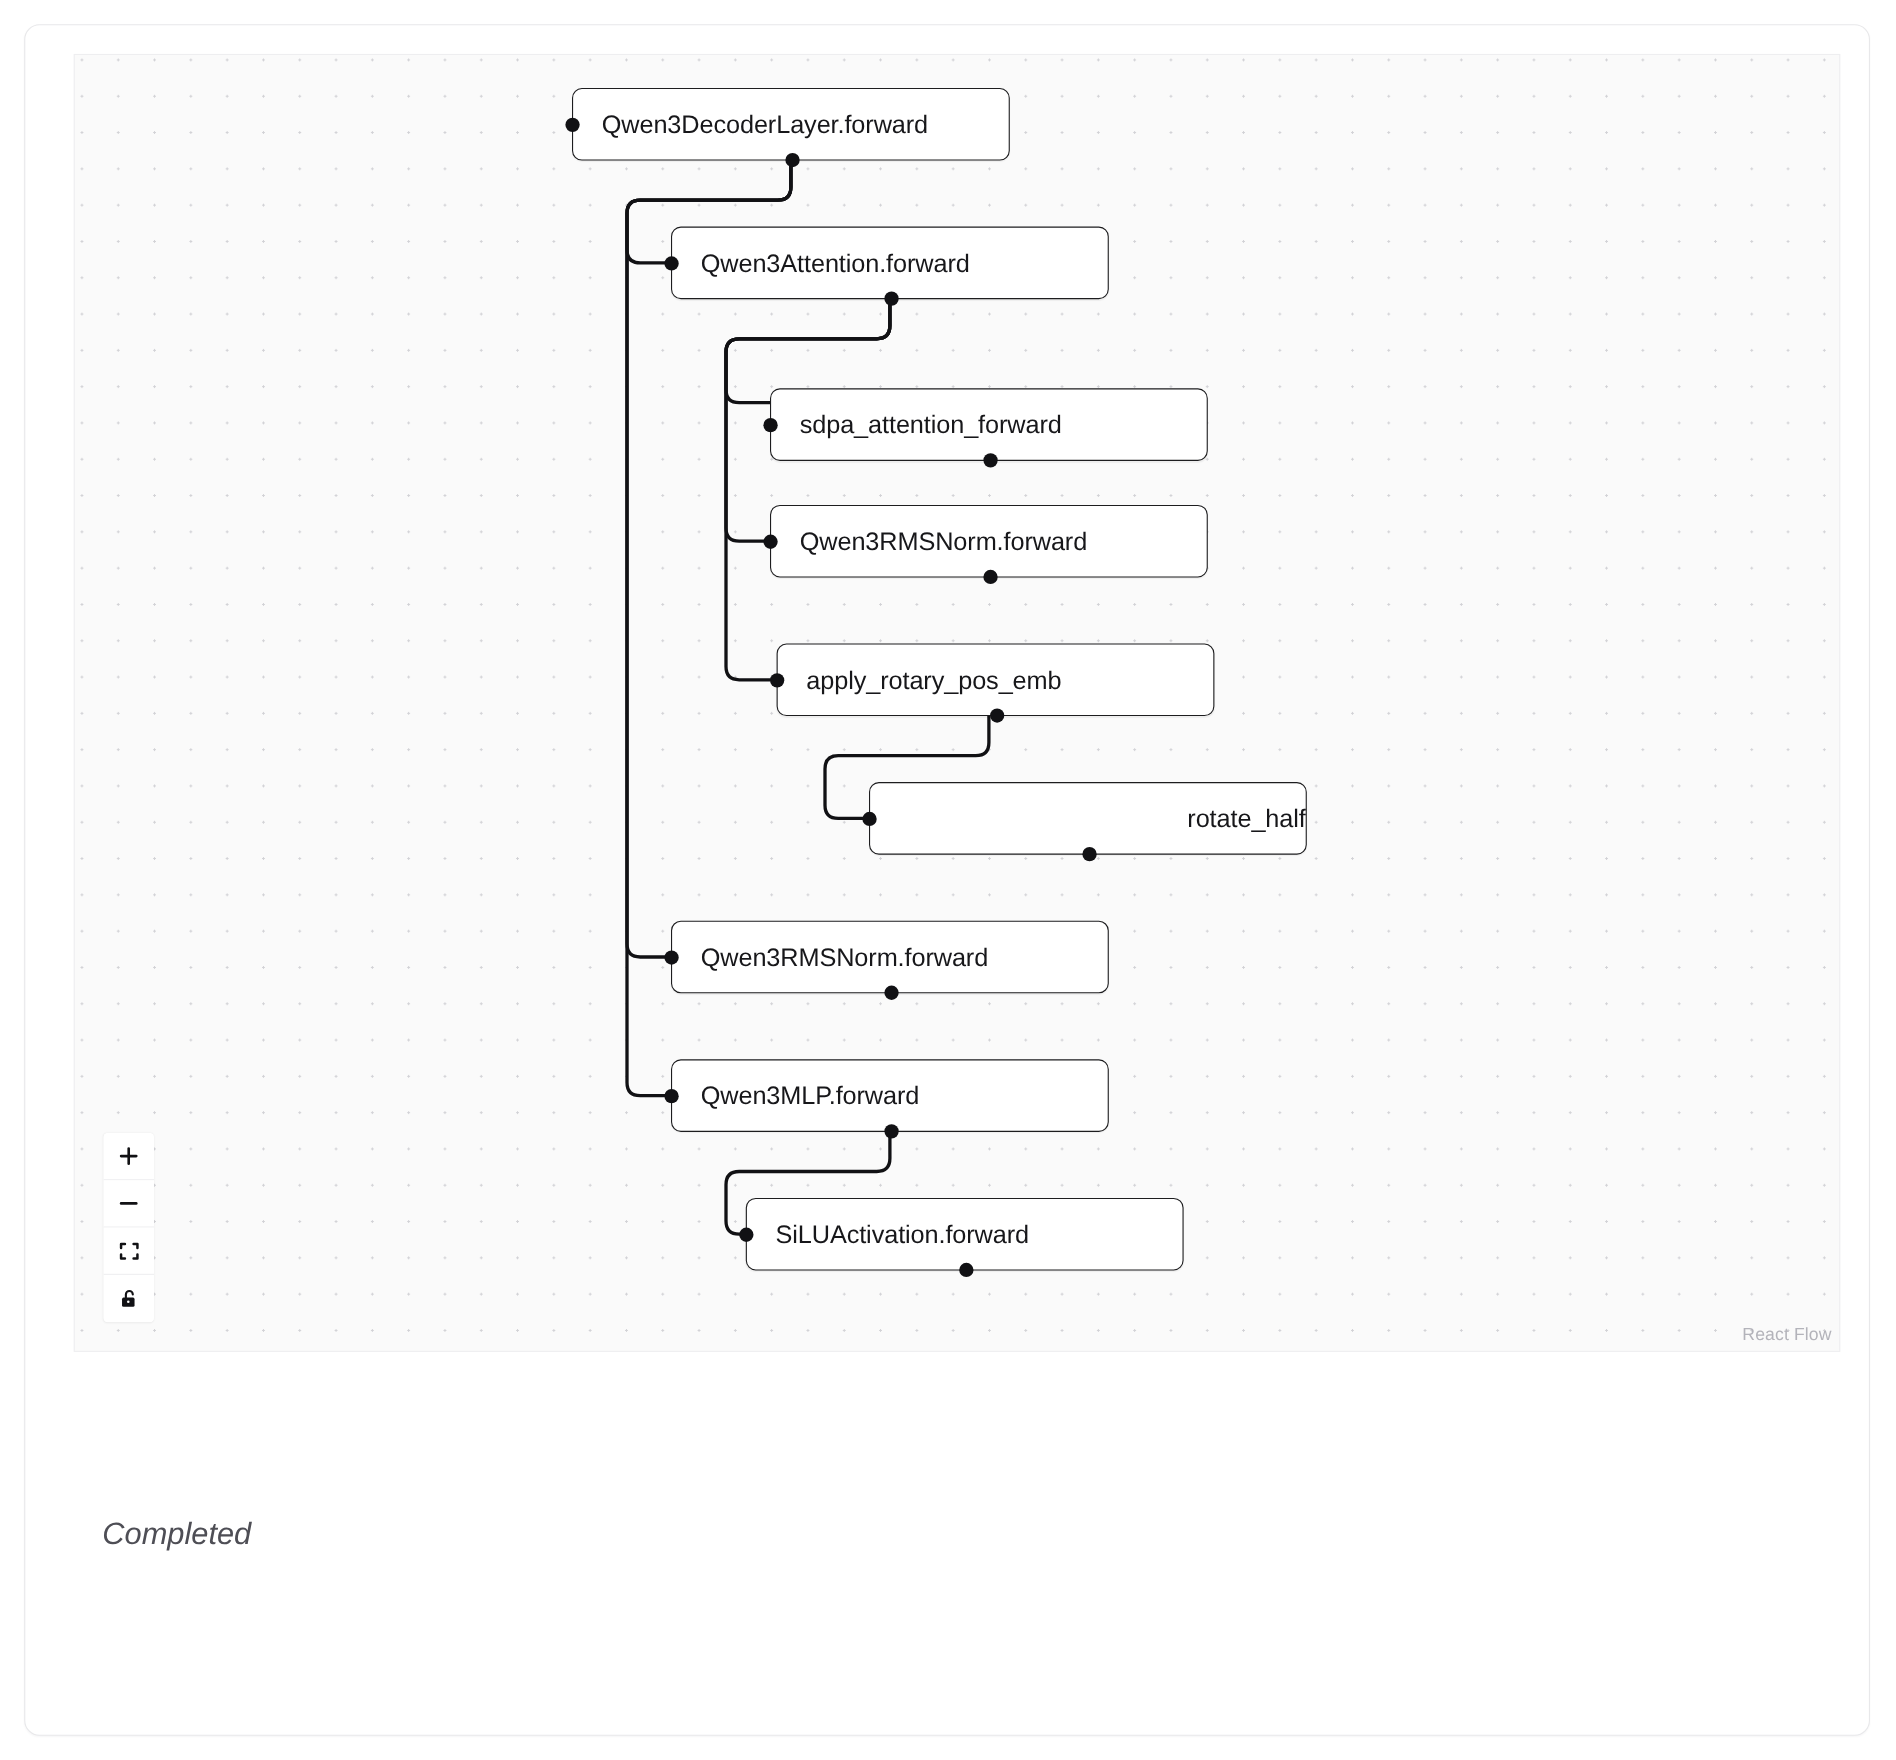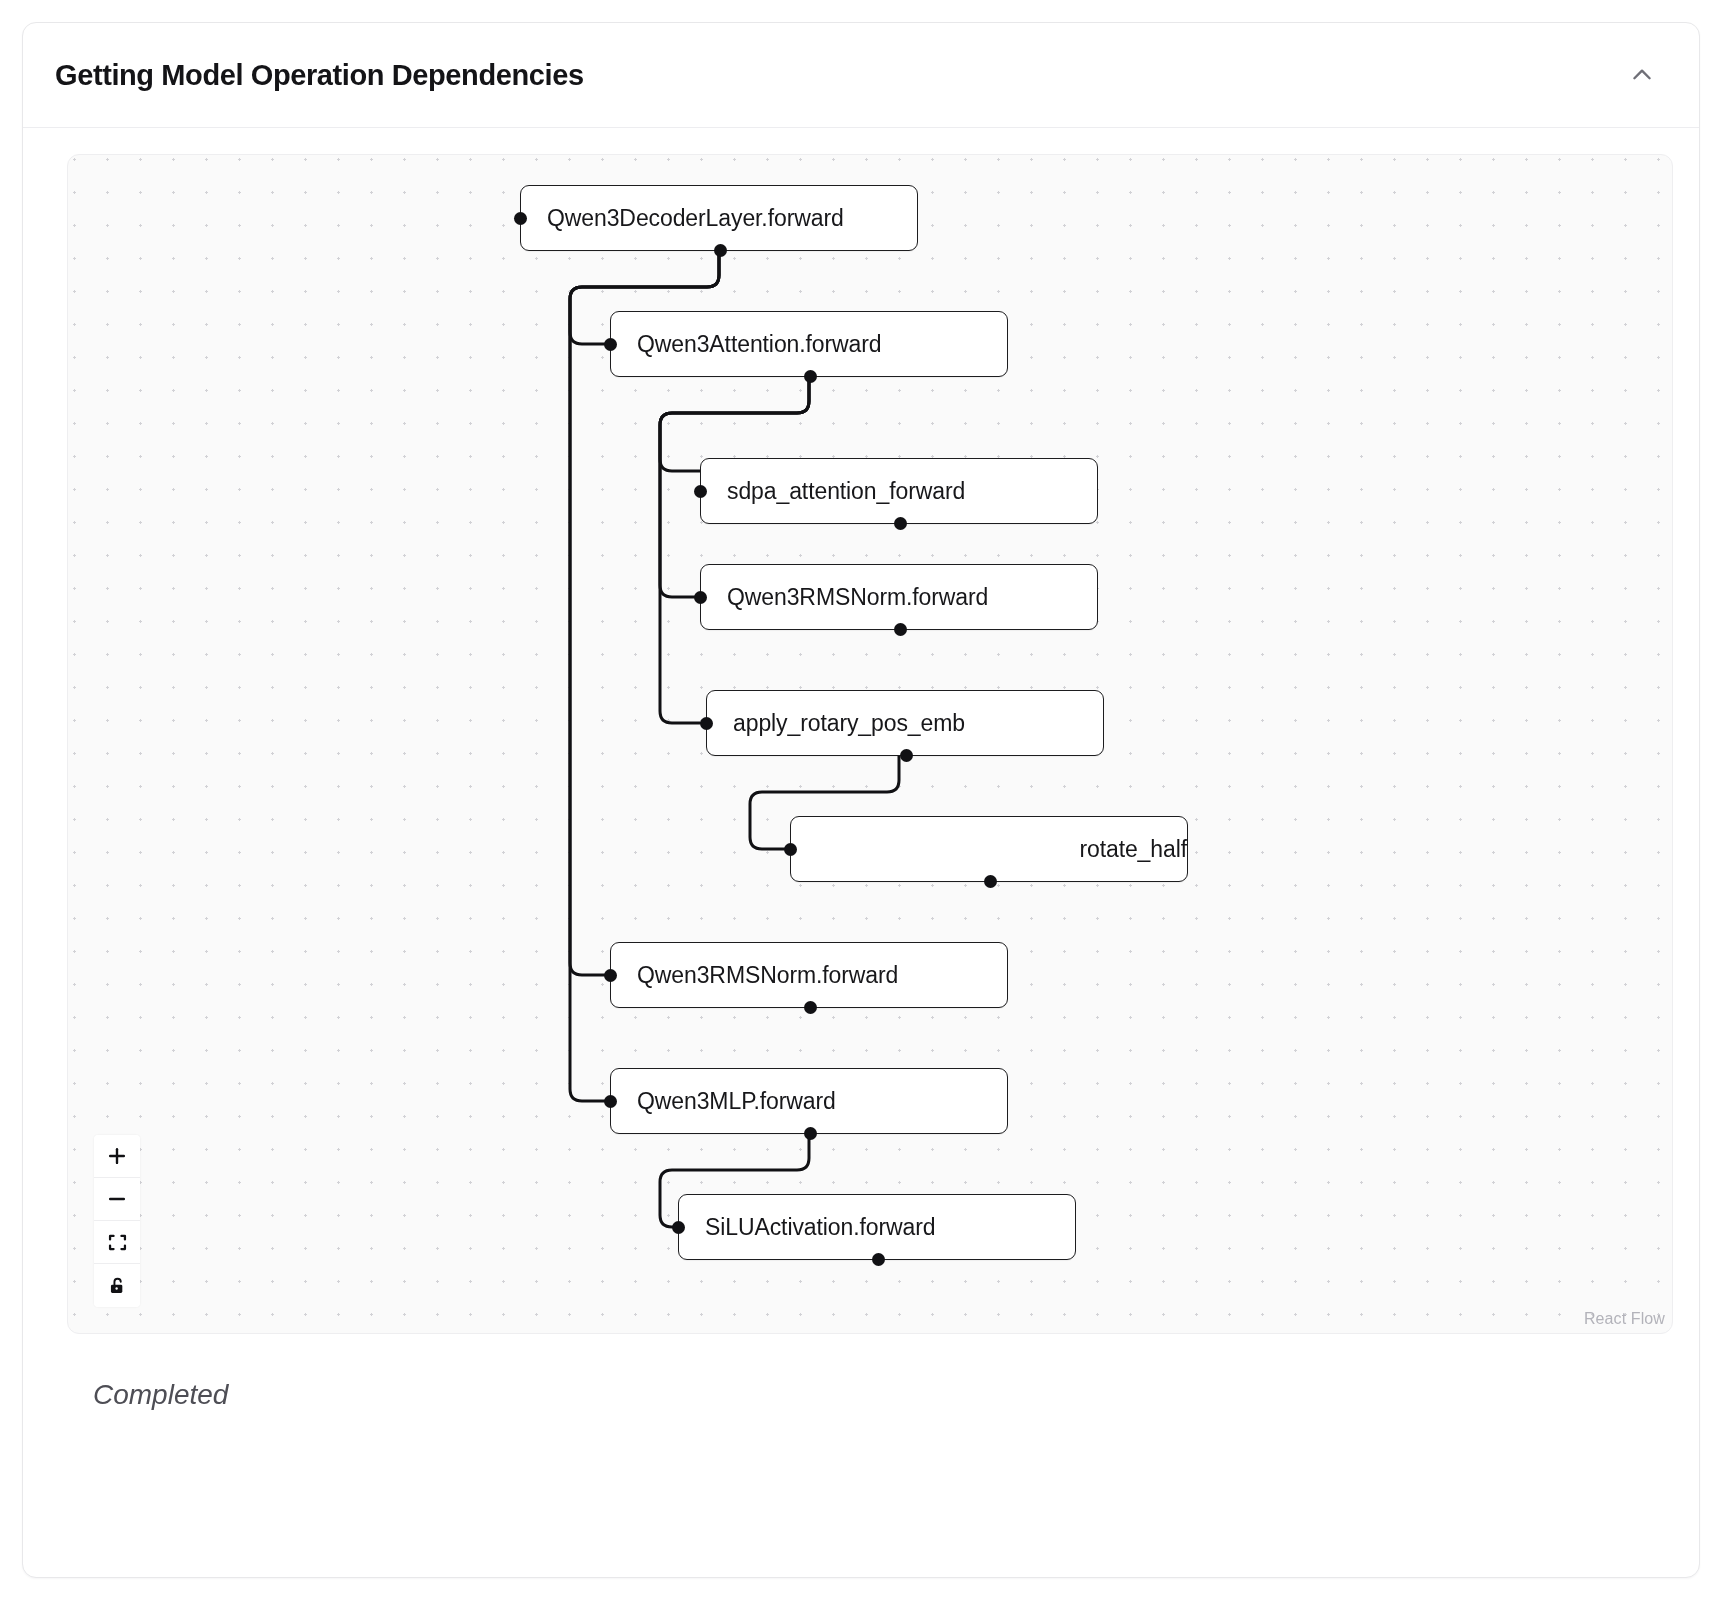--- a/index.html
+++ b/index.html
@@ -67,21 +67,21 @@
     position: relative;
     margin: 26px 26px 0 44px;
     height: 1180px;
   }
   .flow-canvas {
     position: absolute;
     inset: 0;
     box-sizing: border-box;
     background-color: #fafafa;
     border: 1px solid #eeeef0;
-    border-radius: 12px;
+    border-radius: 0;
     overflow: hidden;
     background-image: radial-gradient(#d2d2d6 1.1px, transparent 1.1px);
     background-size: 33px 33px;
     background-position: 23px 21px;
   }
 
   
   .edges {
     position: absolute;
     left: 0; top: 0;
@@ -164,30 +164,20 @@
     font-style: italic;
     color: #4e4e55;
   }
 </style>
 </head>
 <body>
 
 <div id="root">
   <div class="card">
 
-    <div class="card-header">
-      <div class="card-title">Getting Model Operation Dependencies</div>
-      <button class="collapse-btn">
-        <span>
-          <svg width="26" height="26" viewBox="0 0 24 24" fill="none" stroke="#6f6f77" stroke-width="2.2" stroke-linecap="round" stroke-linejoin="round">
-            <polyline points="5,15 12,8 19,15"></polyline>
-          </svg>
-        </span>
-      </button>
-    </div>
 
     <div class="canvas-wrap">
       <div class="flow-canvas" id="flow-canvas">
 
         <svg class="edges" id="edges-layer" xmlns="http://www.w3.org/2000/svg">
             <path d="M 651 96 L 651 120 Q 651 132 639 132 L 514 132 Q 502 132 502 144 L 502 177 Q 502 189 514 189 L 542 189" fill="none" stroke="#111114" stroke-width="3" stroke-linecap="round"></path>
             <path d="M 651 96 L 651 120 Q 651 132 639 132 L 514 132 Q 502 132 502 144 L 502 808 Q 502 820 514 820 L 542 820" fill="none" stroke="#111114" stroke-width="3" stroke-linecap="round"></path>
             <path d="M 651 96 L 651 120 Q 651 132 639 132 L 514 132 Q 502 132 502 144 L 502 934 Q 502 946 514 946 L 542 946" fill="none" stroke="#111114" stroke-width="3" stroke-linecap="round"></path>
             <path d="M 741 222 L 741 246 Q 741 258 729 258 L 604 258 Q 592 258 592 270 L 592 304 Q 592 316 604 316 L 632 316" fill="none" stroke="#111114" stroke-width="3" stroke-linecap="round"></path>
             <path d="M 741 222 L 741 246 Q 741 258 729 258 L 604 258 Q 592 258 592 270 L 592 430 Q 592 442 604 442 L 632 442" fill="none" stroke="#111114" stroke-width="3" stroke-linecap="round"></path>

